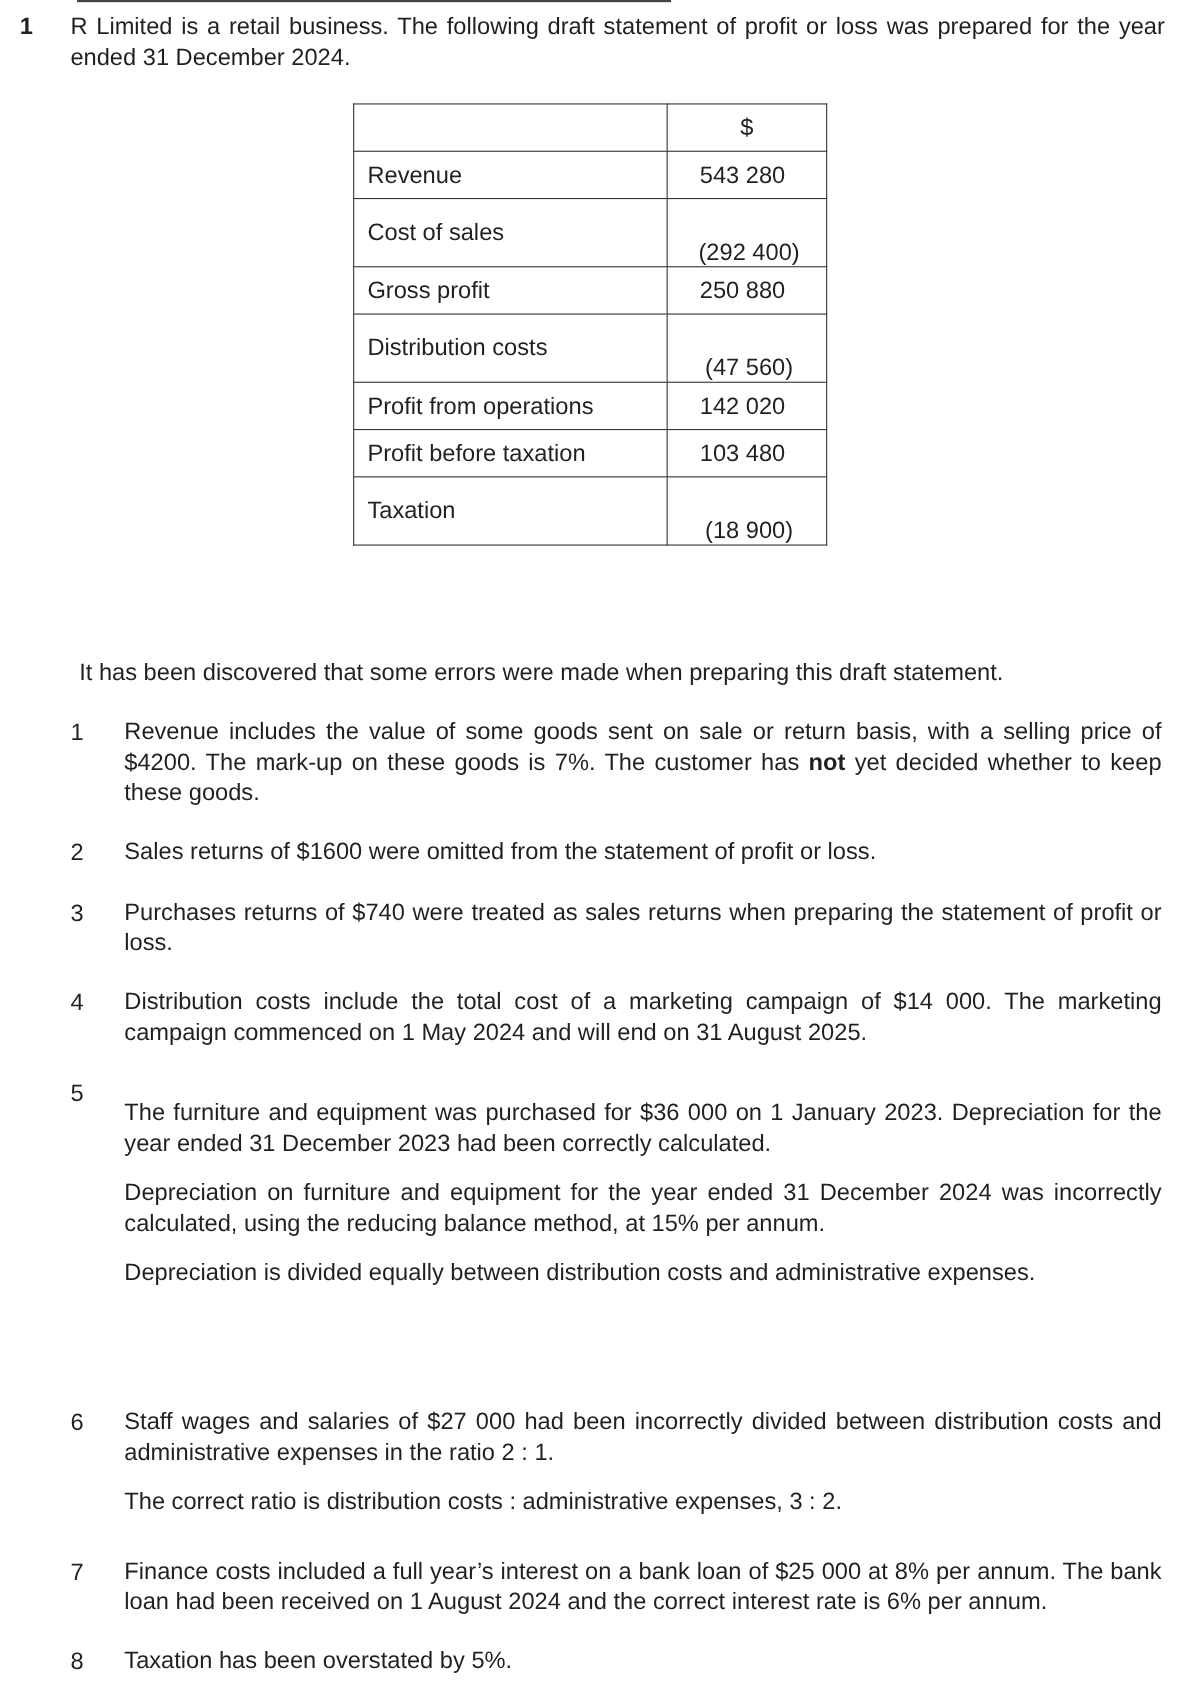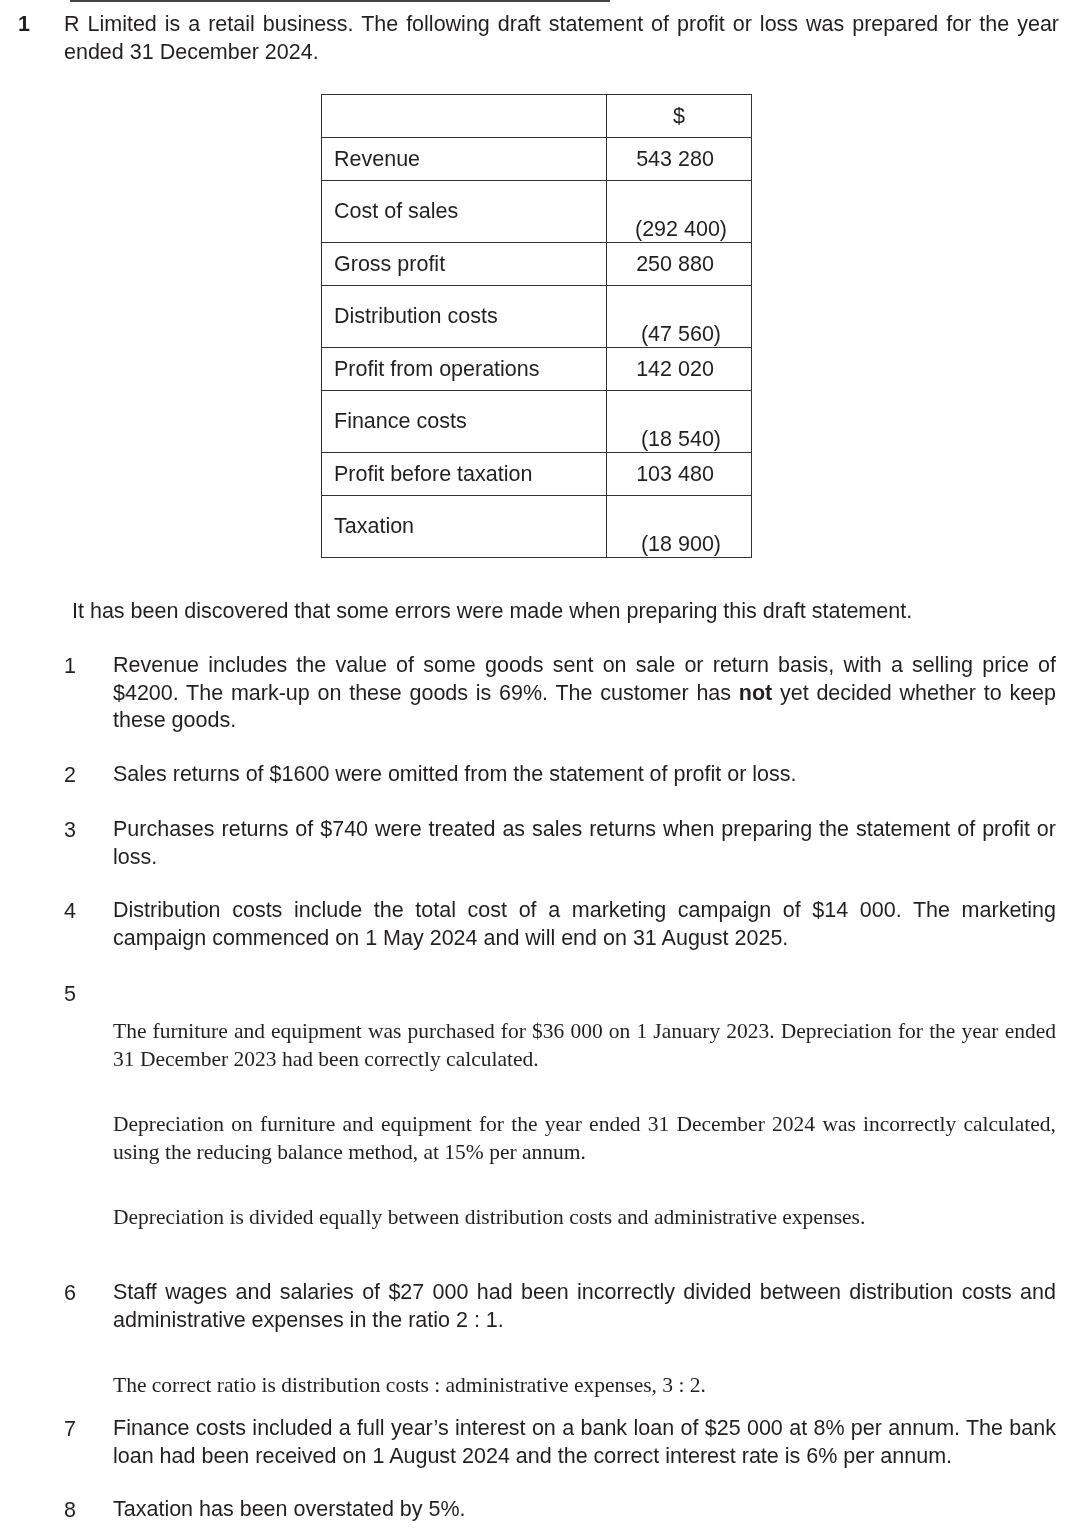--- a/index.html
+++ b/index.html
@@ -81,22 +81,21 @@
       top: 0;
       width: 14px;
       line-height: 28px;
     }
     .item p {
       margin: 0 0 0 49px;
       line-height: 27.5px;
       text-align: justify;
     }
     .item p.sub {
-      margin-top: 38px;
-      font-family: Liberation Serif, serif;
+      margin-top: 18px;
     }
     b { font-weight: bold; }
   </style>
 </head>
 <body>
 
 <div class="top-rule"></div>
 
 <div class="qnum">1</div>
 <div class="intro">R Limited is a retail business. The following draft statement of profit or loss was prepared for the year ended 31 December 2024.</div>
@@ -121,39 +120,35 @@
     </tr>
     <tr>
       <td class="label">Distribution costs</td>
       <td class="amount"><span class="amt-neg">(47 560)</span></td>
     </tr>
     <tr>
       <td class="label">Profit from operations</td>
       <td class="amount"><span class="amt-pos">142 020</span></td>
     </tr>
     <tr>
-      <td class="label">Finance costs</td>
-      <td class="amount"><span class="amt-neg">(18 540)</span></td>
-    </tr>
-    <tr>
       <td class="label">Profit before taxation</td>
       <td class="amount"><span class="amt-pos">103 480</span></td>
     </tr>
     <tr>
       <td class="label">Taxation</td>
       <td class="amount"><span class="amt-neg">(18 900)</span></td>
     </tr>
   </tbody>
 </table>
 
 <div class="intro2">It has been discovered that some errors were made when preparing this draft statement.</div>
 
 <div class="item" style="top:652px;">
   <span class="num">1</span>
-  <p><span>Revenue includes the value of some goods sent on sale or return basis, with a selling price of $4200. The mark-up on these goods is 69%. The customer has </span><b>not</b><span> yet decided whether to keep these goods.</span></p>
+  <p><span>Revenue includes the value of some goods sent on sale or return basis, with a selling price of $4200. The mark-up on these goods is 7%. The customer has </span><b>not</b><span> yet decided whether to keep these goods.</span></p>
 </div>
 
 <div class="item" style="top:761px;">
   <span class="num">2</span>
   <p>Sales returns of $1600 were omitted from the statement of profit or loss.</p>
 </div>
 
 <div class="item" style="top:816px;">
   <span class="num">3</span>
   <p>Purchases returns of $740 were treated as sales returns when preparing the statement of profit or loss.</p>

